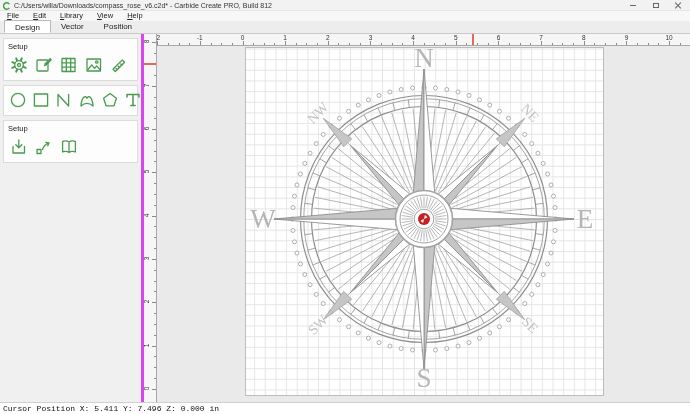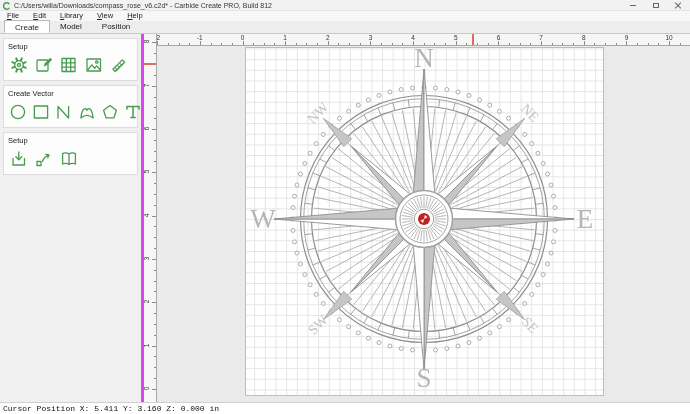--- a/index.html
+++ b/index.html
@@ -81,22 +81,22 @@
 
   <div id="menubar">
       <div class="menu-item"><u>F</u>ile</div>
       <div class="menu-item"><u>E</u>dit</div>
       <div class="menu-item"><u>L</u>ibrary</div>
       <div class="menu-item"><u>V</u>iew</div>
       <div class="menu-item"><u>H</u>elp</div>
     </div>
 
   <div id="tabbar">
-      <div class="tab active">Create</div>
-      <div class="tab">Model</div>
+      <div class="tab active">Design</div>
+      <div class="tab">Vector</div>
       <div class="tab">Position</div>
     </div>
 
   <div id="sidebar">
       <div class="section">
         <div class="section-title">Setup</div>
         <div class="icon-row">
           <div class="tool-btn">
             <span>
               <svg width="20" height="20" viewBox="0 0 20 20" fill="none" stroke="#4a9b50" stroke-width="1.3" stroke-linecap="round" stroke-linejoin="round">
@@ -142,21 +142,20 @@
             <span>
               <svg width="20" height="20" viewBox="0 0 20 20" fill="none" stroke="#4a9b50" stroke-width="1.3" stroke-linecap="round" stroke-linejoin="round">
                 <path d="M4,14.2 L13.3,4.9 l2.3,2.3 L6.3,16.5 z"></path>
                 <path d="M7,13.5 l1.3,1.3 M9.3,11.2 l1.3,1.3 M11.6,8.9 l1.3,1.3"></path>
               </svg>
             </span>
           </div>
         </div>
       </div>
       <div class="section">
-        <div class="section-title">Create Vector</div>
         <div class="icon-row">
           <div class="tool-btn">
             <span>
               <svg width="20" height="20" viewBox="0 0 20 20" fill="none" stroke="#4a9b50" stroke-width="1.3" stroke-linecap="round" stroke-linejoin="round">
                 <circle cx="10" cy="10" r="6.6"></circle>
               </svg>
             </span>
           </div>
           <div class="tool-btn">
             <span>
@@ -615,16 +614,16 @@
             <text transform="translate(284,65) rotate(45)" y="4.5" text-anchor="middle" fill="#c2c2c2" font-family="&quot;Liberation Serif&quot;,serif" font-size="14">NE</text>
             <text transform="translate(284,277) rotate(45)" y="4.5" text-anchor="middle" fill="#c2c2c2" font-family="&quot;Liberation Serif&quot;,serif" font-size="14">SE</text>
             <text transform="translate(72,277) rotate(-45)" y="4.5" text-anchor="middle" fill="#c2c2c2" font-family="&quot;Liberation Serif&quot;,serif" font-size="14">SW</text>
             <text transform="translate(72,65) rotate(-45)" y="4.5" text-anchor="middle" fill="#c2c2c2" font-family="&quot;Liberation Serif&quot;,serif" font-size="14">NW</text>
           </g>
         </svg>
     </div>
   </div>
 
   <div id="statusbar">
-    <span id="status-text">Cursor Position X: 5.411 Y: 3.160 Z: 0.000 in</span>
+    <span id="status-text">Cursor Position X: 5.411 Y: 7.496 Z: 0.000 in</span>
   </div>
 
 </div>
 
 </body></html>

